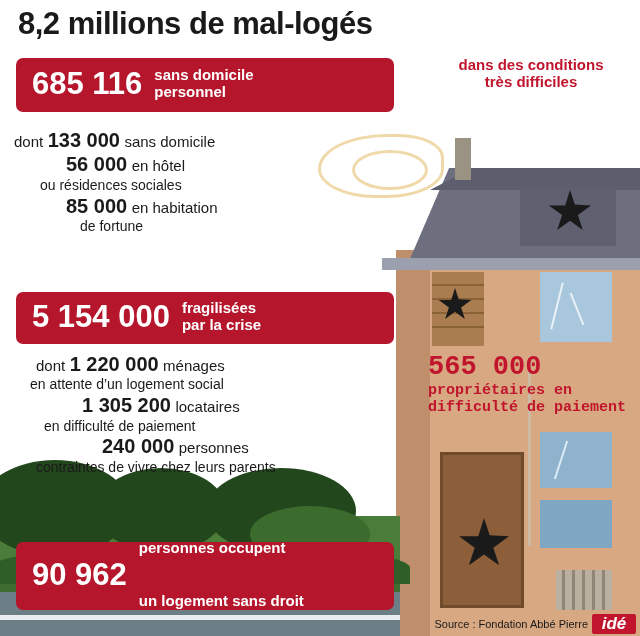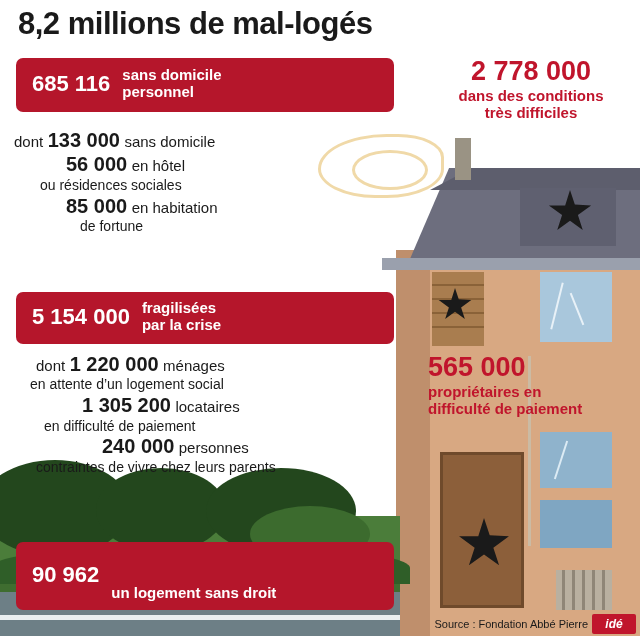--- a/index.html
+++ b/index.html
@@ -213,21 +213,21 @@
     position: absolute;
     background: #b5162b;
     color: #ffffff;
     border-radius: 7px;
     display: flex;
     align-items: center;
     box-sizing: border-box;
     padding: 4px 14px 6px 16px;
   }
   .banner .big {
-    font-size: 22px;
+    font-size: 31px;
     font-weight: bold;
     white-space: nowrap;
     line-height: 1.05;
   }
   .banner .lbl {
     font-size: 15px;
     font-weight: bold;
     margin-left: 12px;
     line-height: 1.12;
   }
@@ -285,38 +285,39 @@
   .rh-sub { font-size: 15px; line-height: 1.14; }
 
   .cond {
     left: 424px; top: 56px;
     text-align: center;
     width: 214px;
   }
   .owner {
     left: 428px; top: 352px;
     width: 206px;
+    font-family: Liberation Mono, monospace;
   }
   .owner .rh-big { font-size: 27px; }
   .owner .rh-sub { font-size: 15px; }
 
   
   .source {
     position: absolute;
     right: 52px; bottom: 6px;
     font-size: 11px;
     color: #1a1a1a;
   }
   .logo {
     position: absolute;
     right: 4px; bottom: 2px;
     width: 44px; height: 20px;
     background: #c0152c;
     color: #ffffff;
-    font-size: 12px;
+    font-size: 17px;
     font-weight: bold;
     font-style: italic;
     display: flex;
     align-items: center;
     justify-content: center;
     border-radius: 2px;
   }
 </style>
 </head>
 <body>
@@ -431,26 +432,26 @@
     <span class="line r3">
       <span class="num">240 000</span>
       <span class="txt">personnes</span>
     </span>
     <span class="sub r3s">contraintes de vivre chez leurs parents</span>
   </div>
 
   <div class="banner banner-3">
     <span class="big">90 962</span>
     <span class="lbl">
+      <span style="display:block;">personnes occupent</span>
       <span style="display:block;margin-top:36px;">un logement sans droit</span>
     </span>
   </div>
 
   <div class="red-head cond">
-    <div class="rh-big">2 778 000</div>
     <div class="rh-sub">dans des conditions</div>
     <div class="rh-sub">très difficiles</div>
   </div>
 
   <div class="red-head owner">
     <div class="rh-big">565 000</div>
     <div class="rh-sub">propriétaires en</div>
     <div class="rh-sub">difficulté de paiement</div>
   </div>
 

